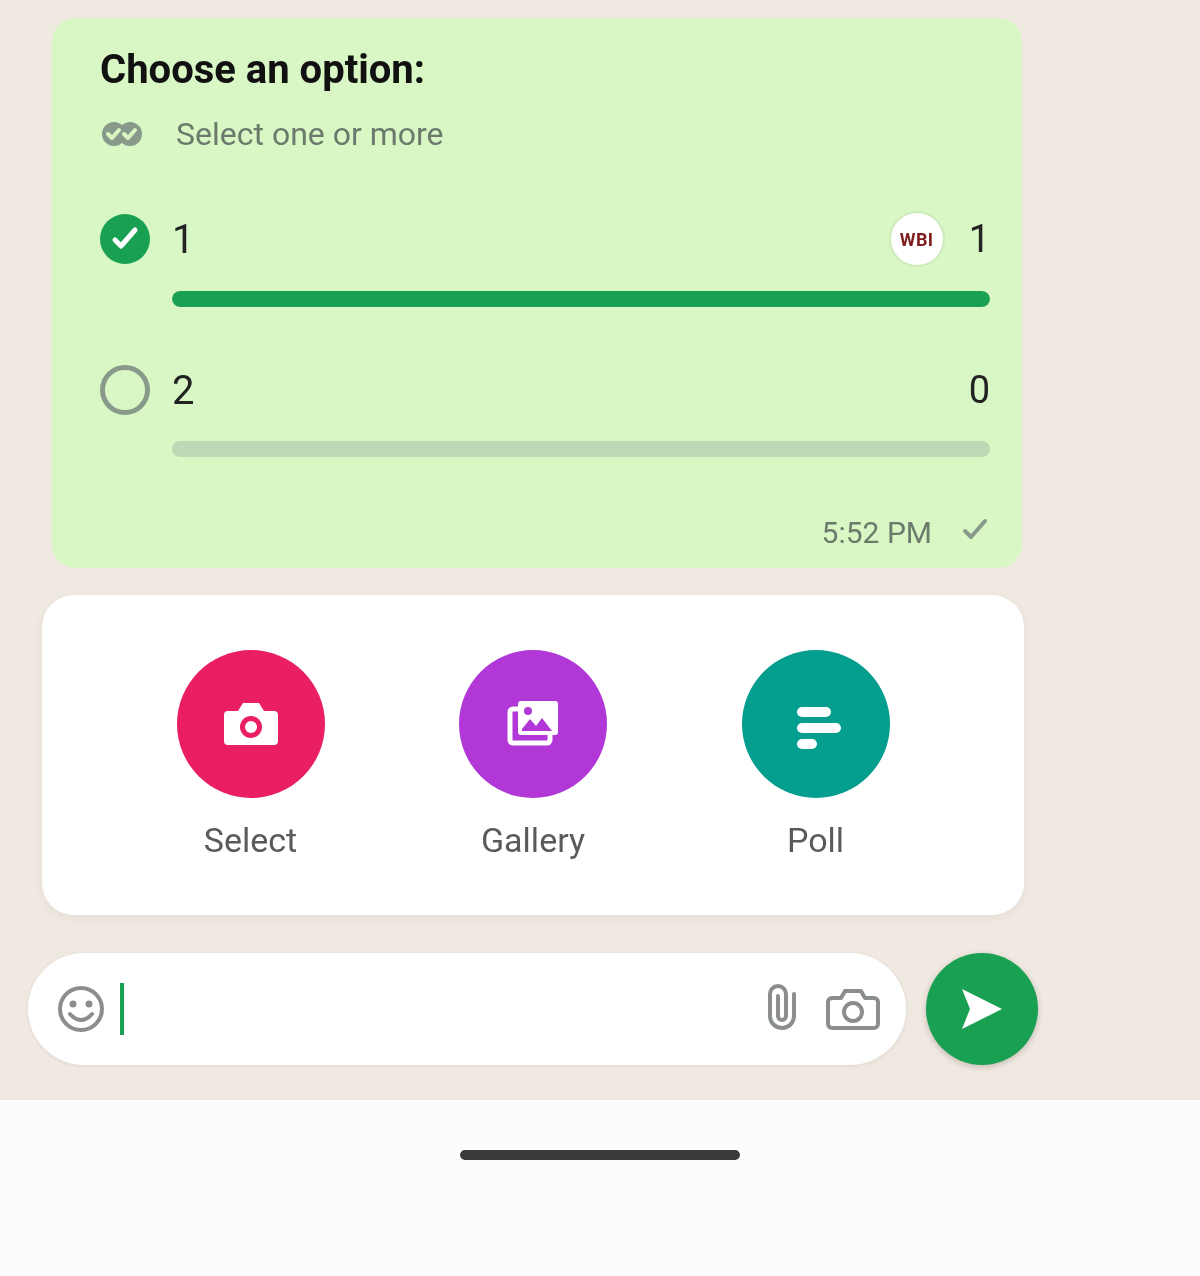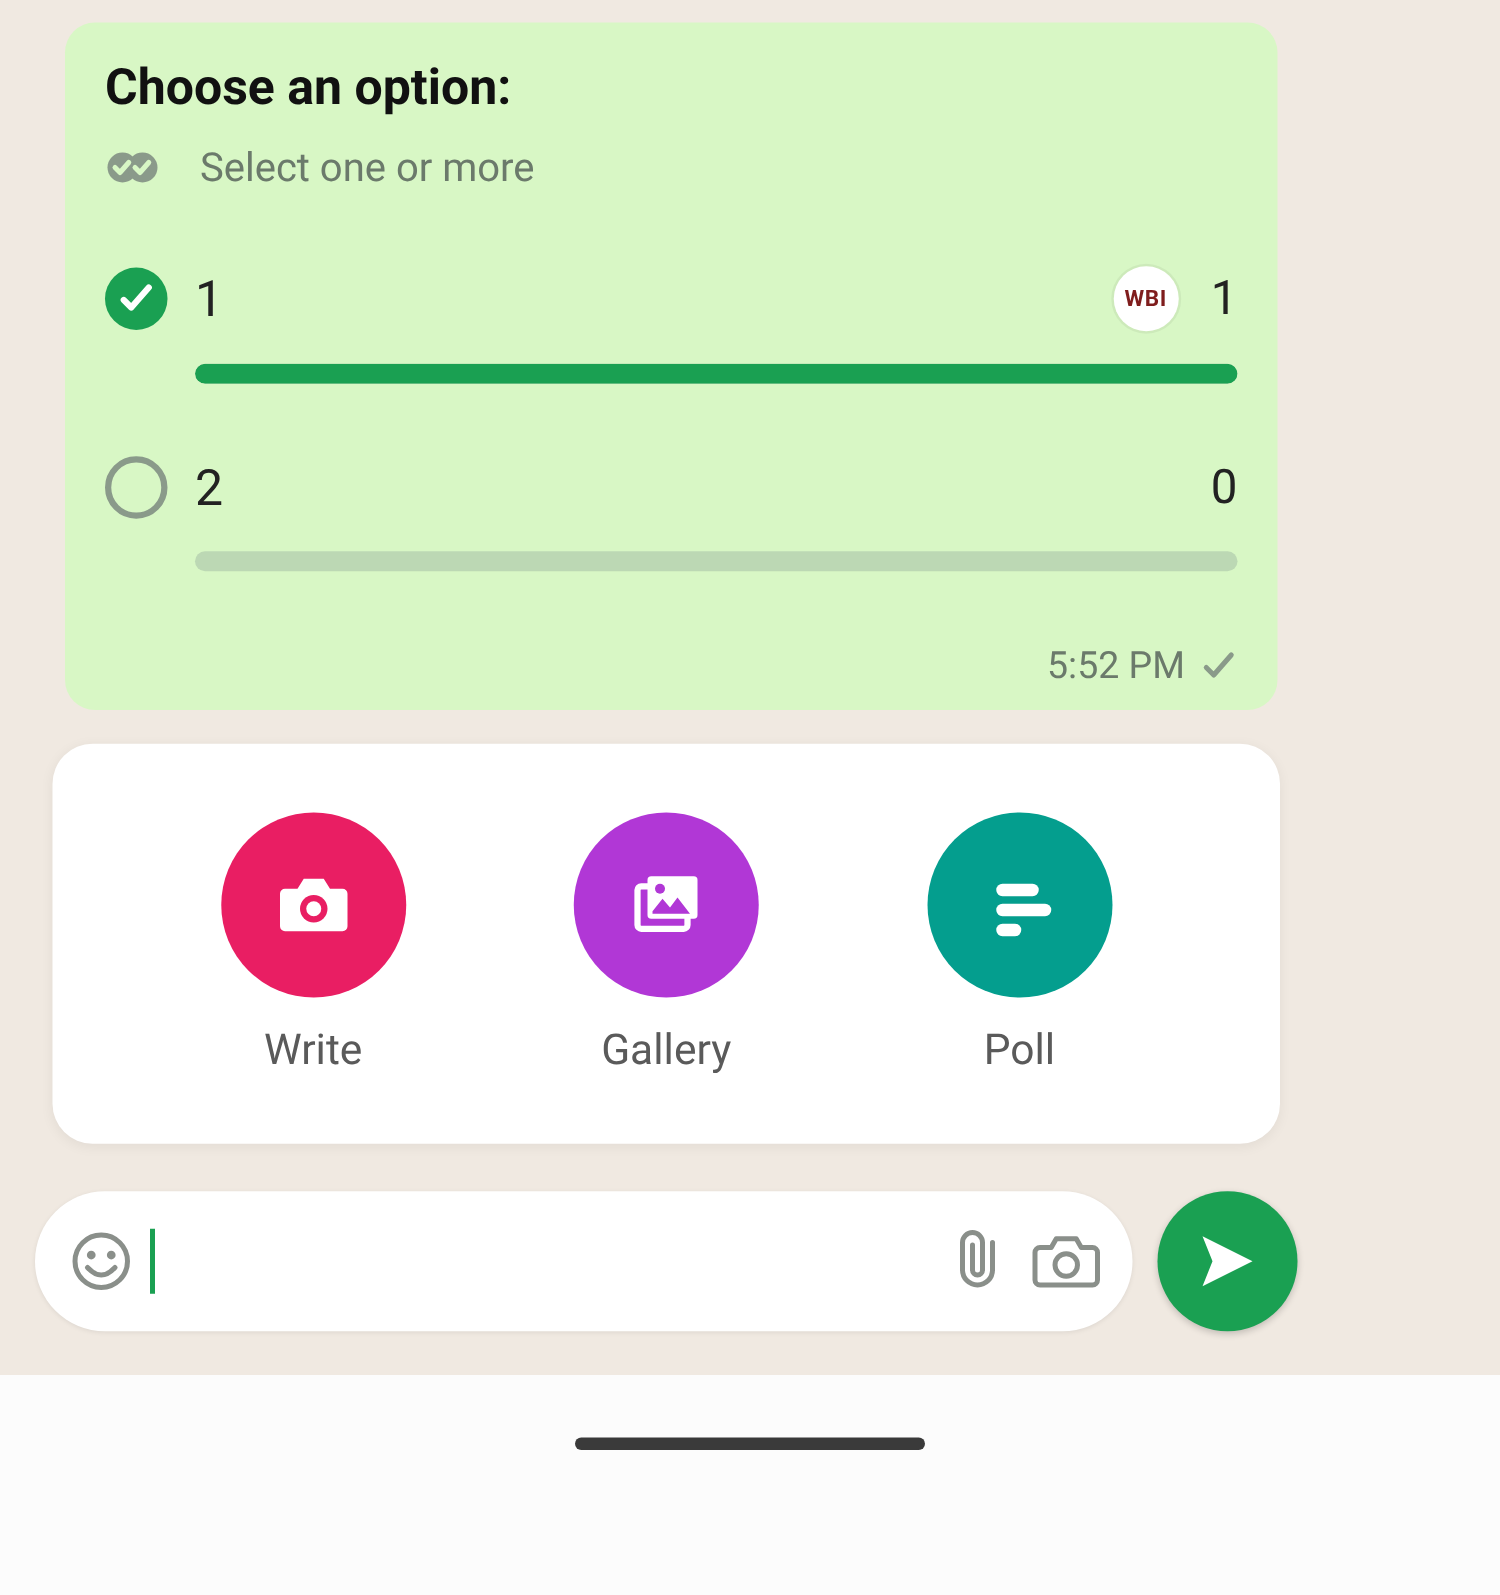--- a/index.html
+++ b/index.html
@@ -12,21 +12,21 @@
   }
 
   
   .poll-bubble {
     position: absolute;
     left: 52px;
     top: 18px;
     width: 970px;
     background: #d8f7c5;
     border-radius: 24px;
-    padding: 28px 32px 18px 32px;
+    padding: 28px 32px 18px 48px;
   }
   .poll-title {
     font-size: 40px;
     font-weight: 700;
     color: #111;
   }
   .poll-sub {
     margin-top: 22px;
     display: flex;
     align-items: center;
@@ -84,22 +84,21 @@
   }
   .opt-bar-fill {
     height: 100%;
     background: #1aa052;
     border-radius: 10px;
   }
 
   .poll-footer {
     display: flex;
     justify-content: flex-end;
-    align-items: center;
-    gap: 12px;
+    gap: 28px;
     color: #6b7a6b;
     font-size: 30px;
     margin-top: 26px;
   }
   .poll-footer svg { display: block; }
 
   
   .attach-panel {
     position: absolute;
     left: 42px;
@@ -263,21 +262,21 @@
 <div class="attach-panel">
 
   <div class="attach-item">
     <div class="attach-circle c-camera">
       <svg width="70" height="70" viewBox="0 0 70 70">
         <path d="M12 22 h10 l5 -8 h16 l5 8 h10 a4 4 0 0 1 4 4 v26 a4 4 0 0 1 -4 4 H12 a4 4 0 0 1 -4 -4 V26 a4 4 0 0 1 4 -4 z" fill="#fff"></path>
         <circle cx="35" cy="38" r="11" fill="#e91e63"></circle>
         <circle cx="35" cy="38" r="6" fill="#fff"></circle>
       </svg>
     </div>
-    <span class="attach-label">Write</span>
+    <span class="attach-label">Select</span>
   </div>
 
   <div class="attach-item">
     <div class="attach-circle c-gallery">
       <svg width="74" height="74" viewBox="0 0 74 74">
         <rect x="14" y="22" width="40" height="34" rx="3" fill="none" stroke="#fff" stroke-width="5"></rect>
         <rect x="22" y="14" width="40" height="34" rx="3" fill="#fff"></rect>
         <path d="M26 42 l8 -10 l6 7 l6 -8 l10 13 H26 z" fill="#b137d6"></path>
         <circle cx="32" cy="24" r="4" fill="#b137d6"></circle>
       </svg>

